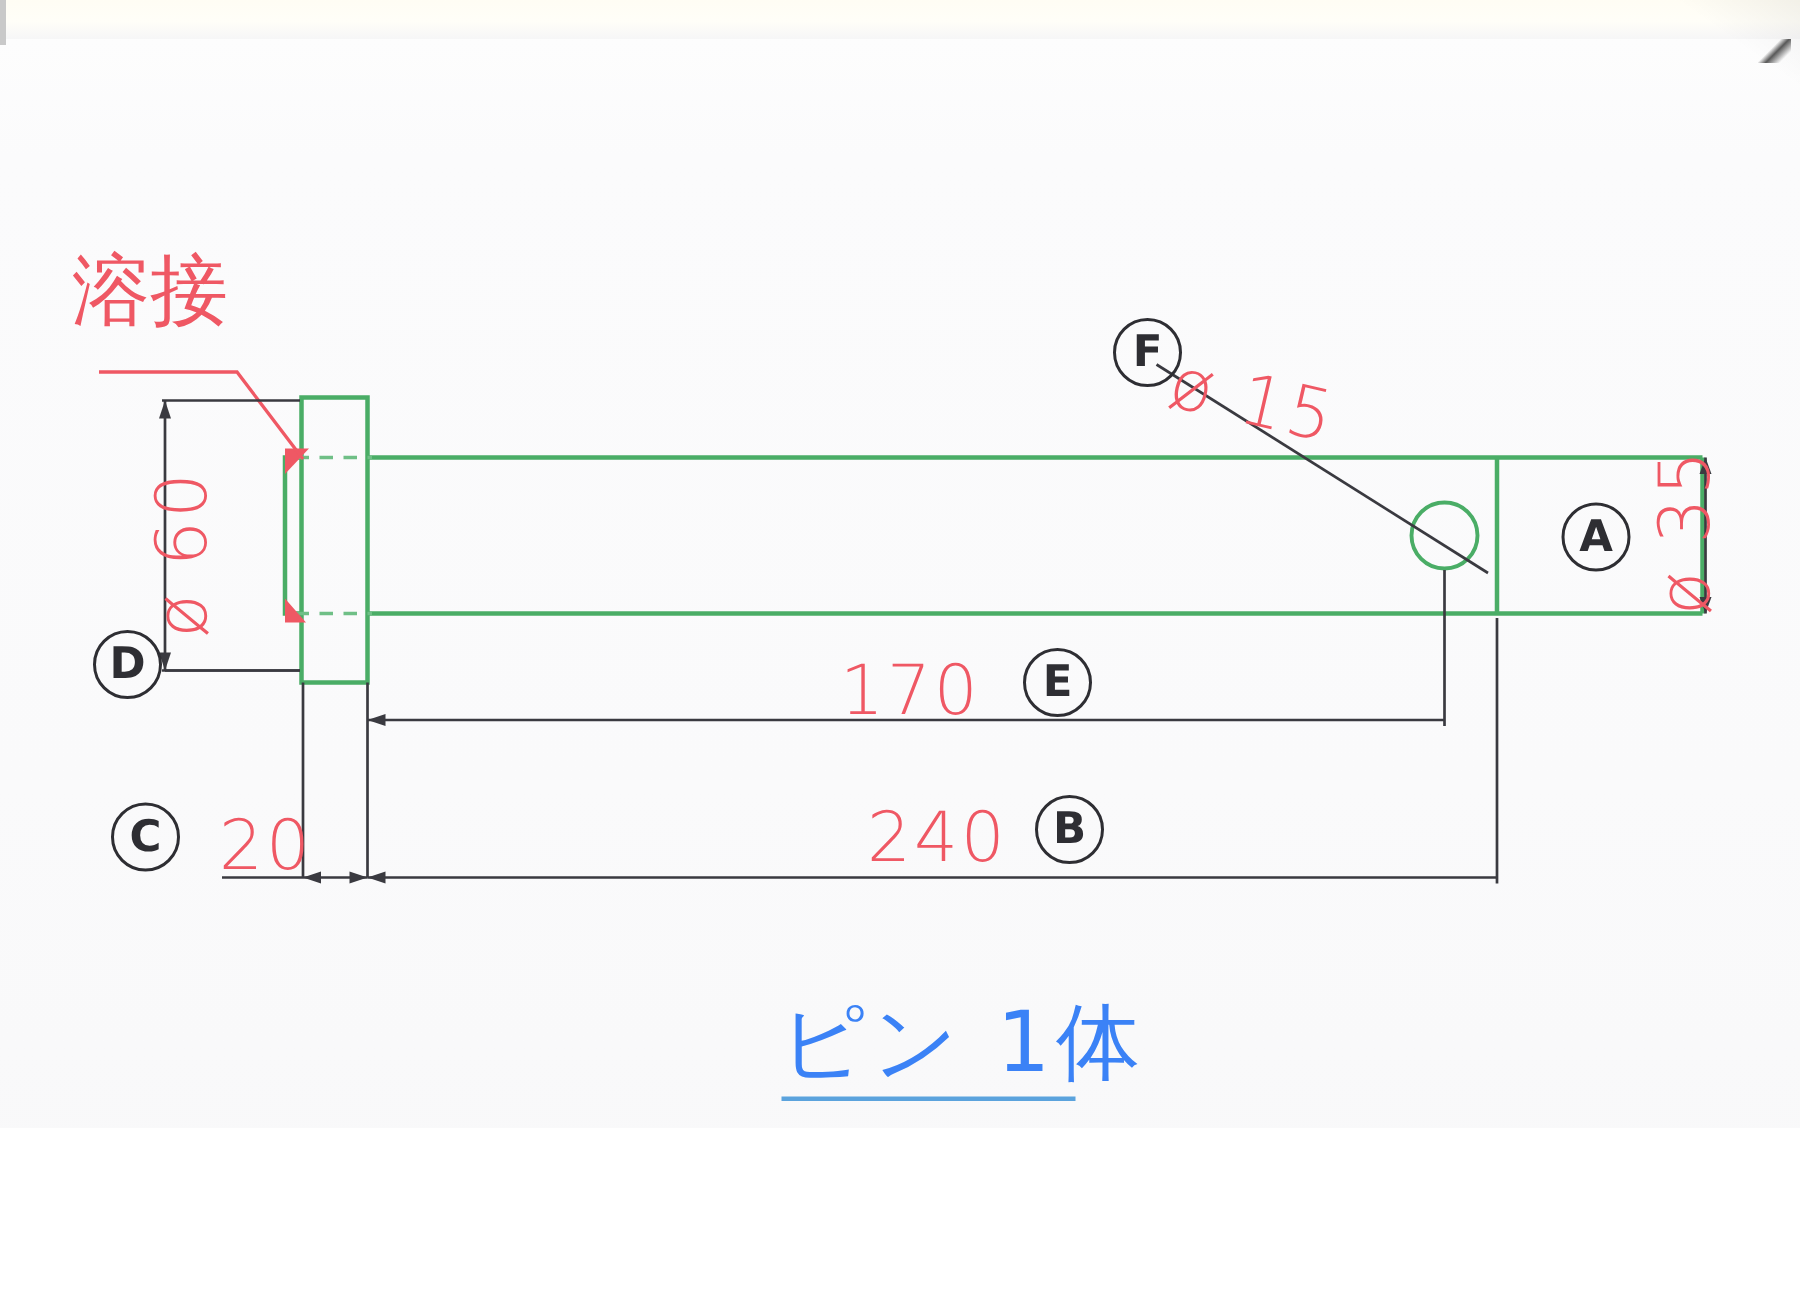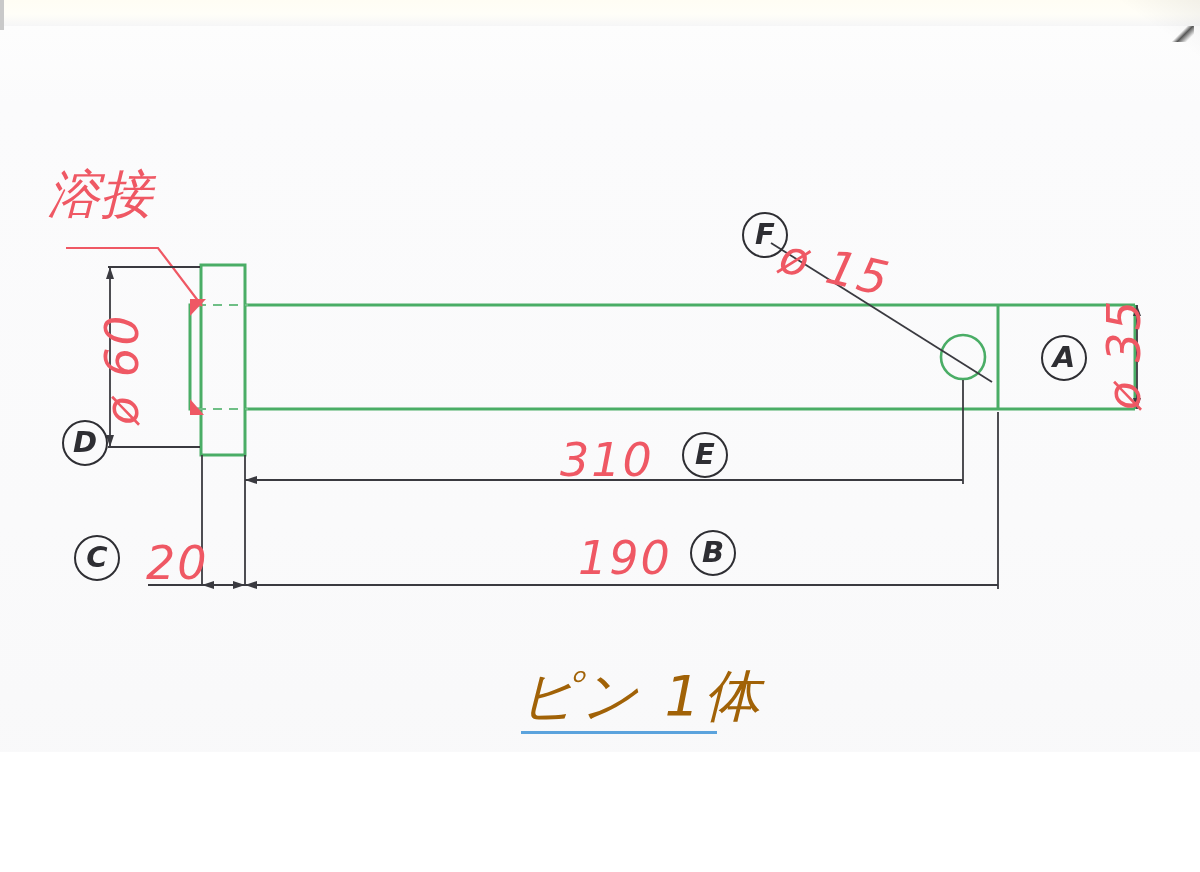--- a/index.html
+++ b/index.html
@@ -7,21 +7,20 @@
     padding: 0;
     background: #ffffff;
   }
   #sheet {
     position: relative;
     width: 1200px;
     height: 752px;
     background: #fcfcfc;
     overflow: hidden;
     font-family: "DejaVu Sans", sans-serif;
-    font-style: italic;
   }
   
   .paper {
     position: absolute;
     left: 0; top: 0;
     width: 1200px; height: 872px;
     background:
       linear-gradient(180deg, #fffef9 0%, #fdfdfd 3%, #fbfbfc 12%, #fafafb 60%, #f8f8f9 100%);
   }
   .paper-top-edge {
@@ -54,21 +53,21 @@
   
   .lbl {
     position: absolute;
     white-space: nowrap;
     line-height: 1;
   }
   .red {
     color: #ef5864;
   }
   .blue {
-    color: #a16207;
+    color: #3b82f6;
   }
   .dimnum {
     font-family: "DejaVu Sans", sans-serif;
     font-weight: 300;
     letter-spacing: 2px;
   }
   .balloon {
     position: absolute;
     border: 2.6px solid #2e2e33;
     border-radius: 50%;
@@ -169,23 +168,23 @@
   </svg>
 
   <div class="lbl red cjk" style="left:48px; top:168px; font-size:52px;">溶接</div>
 
   <div class="lbl red dimnum rot90" style="left:98px; top:425px; font-size:47px;">ø 60</div>
 
   <div class="lbl red dimnum rot90" style="left:1100px; top:410px; font-size:47px;">ø 35</div>
 
   <div class="lbl red dimnum" style="left:786px; top:232px; font-size:47px; transform:rotate(13deg); transform-origin:left top;">ø 15</div>
 
-  <div class="lbl red dimnum" style="left:560px; top:437px; font-size:46px;">310</div>
-
-  <div class="lbl red dimnum" style="left:578px; top:535px; font-size:46px;">190</div>
+  <div class="lbl red dimnum" style="left:560px; top:437px; font-size:46px;">170</div>
+
+  <div class="lbl red dimnum" style="left:578px; top:535px; font-size:46px;">240</div>
 
   <div class="lbl red dimnum" style="left:146px; top:540px; font-size:46px;">20</div>
 
   <div class="balloon" style="left:1041px; top:335px; width:46px; height:46px; font-size:29px; line-height:41px;">A</div>
 
   <div class="balloon" style="left:690px; top:530px; width:46px; height:46px; font-size:29px; line-height:41px;">B</div>
 
   <div class="balloon" style="left:74px; top:535px; width:46px; height:46px; font-size:29px; line-height:41px;">C</div>
 
   <div class="balloon" style="left:62px; top:420px; width:46px; height:46px; font-size:29px; line-height:41px;">D</div>

